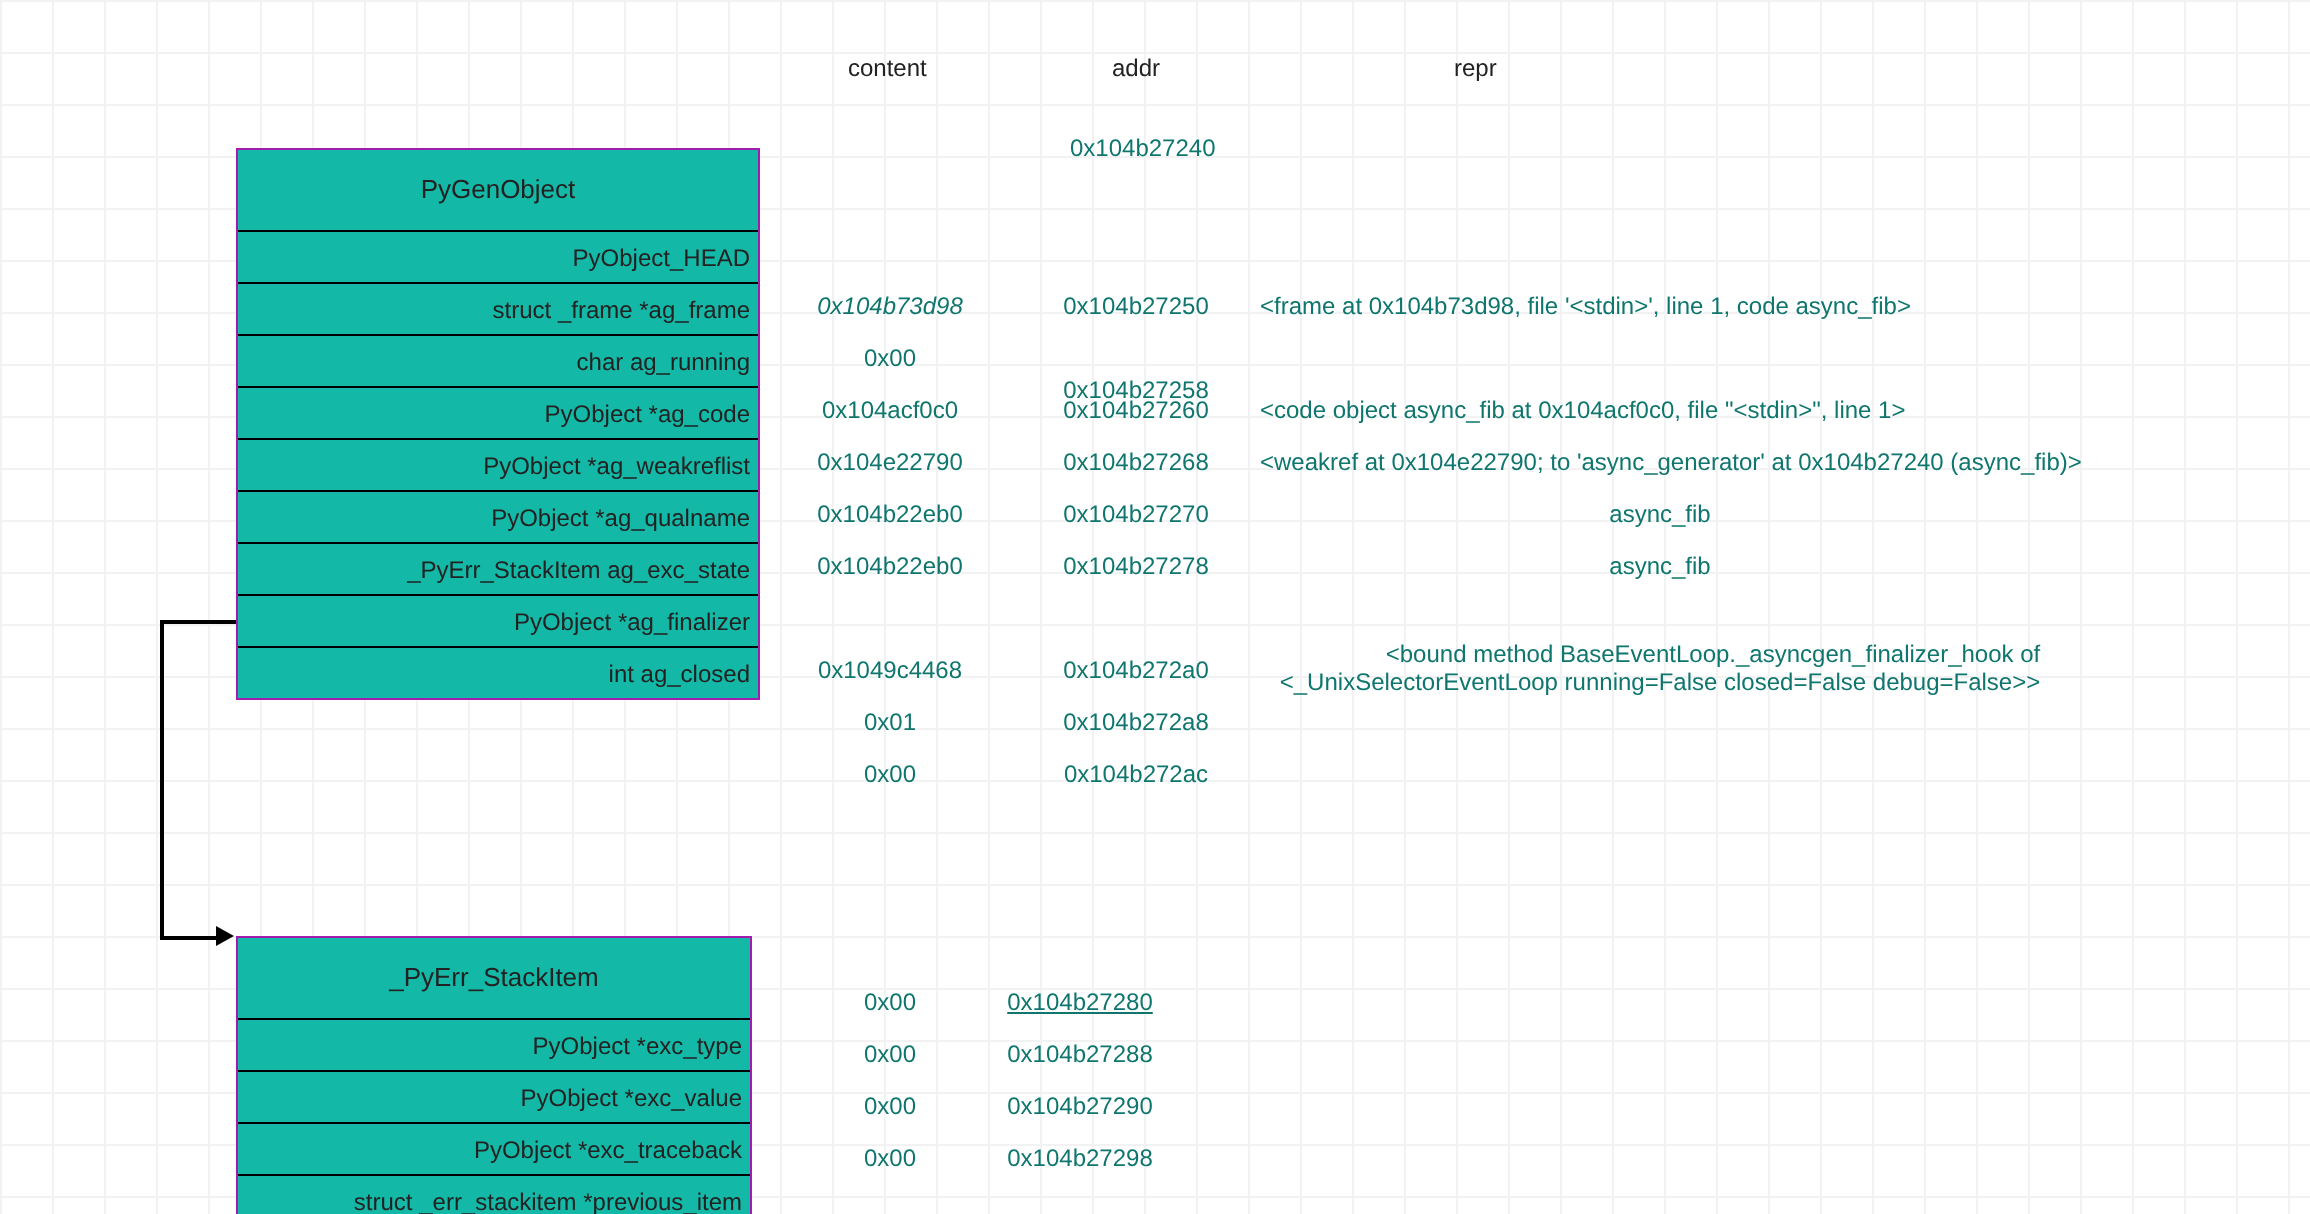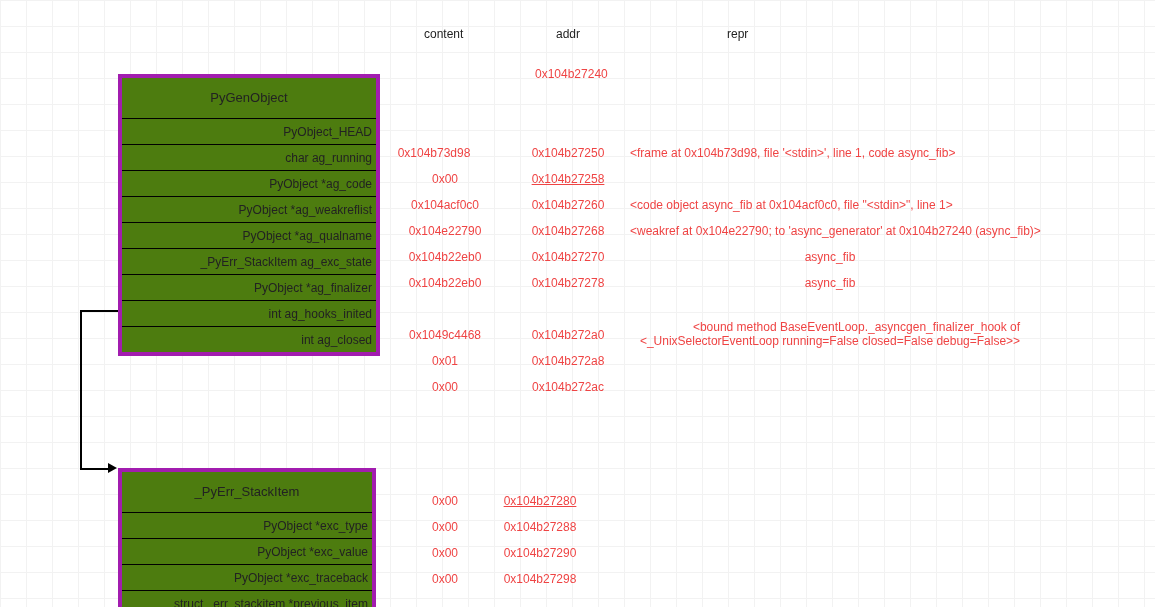--- a/index.html
+++ b/index.html
@@ -18,22 +18,22 @@
     inset: 0;
     background-image:
       linear-gradient(to right, #f2f2f2 1px, transparent 1px),
       linear-gradient(to bottom, #f2f2f2 1px, transparent 1px);
     background-size: 26px 26px;
     z-index: 0;
   }
   .hdr { position: absolute; top: 27px; font-size: 12px; color: #222; }
   .box {
     position: absolute;
-    border: 4px solid #a21caf;
-    background: #4d7c0f;
+    border: 1px solid #a21caf;
+    background: #14b8a6;
     z-index: 2;
   }
   .row {
     height: 26px;
     line-height: 26px;
     text-align: right;
     border-top: 1px solid #000;
     font-size: 12px;
     color: #222;
     padding: 0 4px;
@@ -42,21 +42,21 @@
   }
   .title {
     height: 40px;
     line-height: 40px;
     font-size: 13px;
     text-align: center;
     border-top: none;
   }
   .val {
     position: absolute;
-    color: #ef4444;
+    color: #0f766e;
     font-size: 12px;
     white-space: nowrap;
     z-index: 2;
   }
   .arrow-line {
     position: absolute;
     background: #000;
     z-index: 2;
   }
   .arrow-head {
@@ -75,48 +75,48 @@
 
 <div class="hdr" style="left:424px">content</div>
 <div class="hdr" style="left:556px">addr</div>
 <div class="hdr" style="left:727px">repr</div>
 
 <div class="val" style="left:535px; top:67px">0x104b27240</div>
 
 <div class="box" id="box1" style="left:118px; top:74px; width:262px">
   <div class="row title">PyGenObject</div>
 <div class="row">PyObject_HEAD</div>
+    <div class="row">struct _frame *ag_frame</div>
     <div class="row">char ag_running</div>
     <div class="row">PyObject *ag_code</div>
     <div class="row">PyObject *ag_weakreflist</div>
     <div class="row">PyObject *ag_qualname</div>
     <div class="row">_PyErr_StackItem ag_exc_state</div>
     <div class="row">PyObject *ag_finalizer</div>
-    <div class="row">int ag_hooks_inited</div>
     <div class="row">int ag_closed</div>
   </div>
 
 <div class="box" id="box2" style="left:118px; top:468px; width:258px">
   <div class="row title">_PyErr_StackItem</div>
 <div class="row">PyObject *exc_type</div>
     <div class="row">PyObject *exc_value</div>
     <div class="row">PyObject *exc_traceback</div>
     <div class="row">struct _err_stackitem *previous_item</div>
   </div>
 
 <div class="arrow-line" style="left:80px; top:310px; width:38px; height:1.5px"></div>
 <div class="arrow-line" style="left:80px; top:310px; width:1.5px; height:158px"></div>
 <div class="arrow-line" style="left:80px; top:468px; width:30px; height:1.5px"></div>
 <div class="arrow-head" style="left:108px; top:463px"></div>
 
-<div class="val" style="left: 434px; top: 146px; transform: translateX(-50%);">0x104b73d98</div>
+<div class="val" style="left: 445px; top: 146px; transform: translateX(-50%); font-style: italic;">0x104b73d98</div>
 <div class="val" style="left: 568px; top: 146px; transform: translateX(-50%);">0x104b27250</div>
 <div class="val" style="top: 146px; white-space: pre; left: 630px;">&lt;frame at 0x104b73d98, file '&lt;stdin&gt;', line 1, code async_fib&gt;</div>
 <div class="val" style="left: 445px; top: 172px; transform: translateX(-50%);">0x00</div>
-<div class="val" style="left: 568px; top: 172px; transform: translateX(-50%); text-decoration: underline;">0x104b27258</div>
+<div class="val" style="left: 568px; top: 188px; transform: translateX(-50%);">0x104b27258</div>
 <div class="val" style="left: 445px; top: 198px; transform: translateX(-50%);">0x104acf0c0</div>
 <div class="val" style="left: 568px; top: 198px; transform: translateX(-50%);">0x104b27260</div>
 <div class="val" style="top: 198px; white-space: pre; left: 630px;">&lt;code object async_fib at 0x104acf0c0, file "&lt;stdin&gt;", line 1&gt;</div>
 <div class="val" style="left: 445px; top: 224px; transform: translateX(-50%);">0x104e22790</div>
 <div class="val" style="left: 568px; top: 224px; transform: translateX(-50%);">0x104b27268</div>
 <div class="val" style="top: 224px; white-space: pre; left: 630px;">&lt;weakref at 0x104e22790; to 'async_generator' at 0x104b27240 (async_fib)&gt;</div>
 <div class="val" style="left: 445px; top: 250px; transform: translateX(-50%);">0x104b22eb0</div>
 <div class="val" style="left: 568px; top: 250px; transform: translateX(-50%);">0x104b27270</div>
 <div class="val" style="top: 250px; white-space: pre; left: 830px; transform: translateX(-50%); text-align: center;">async_fib</div>
 <div class="val" style="left: 445px; top: 276px; transform: translateX(-50%);">0x104b22eb0</div>

